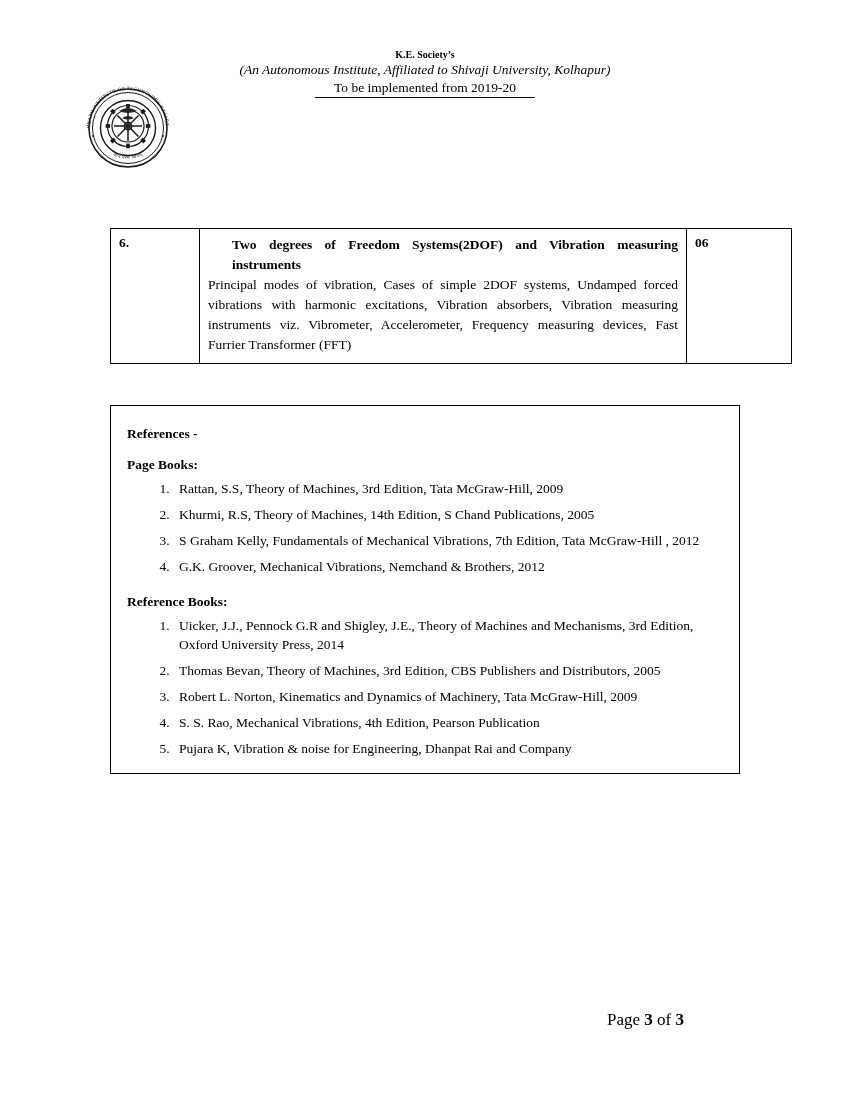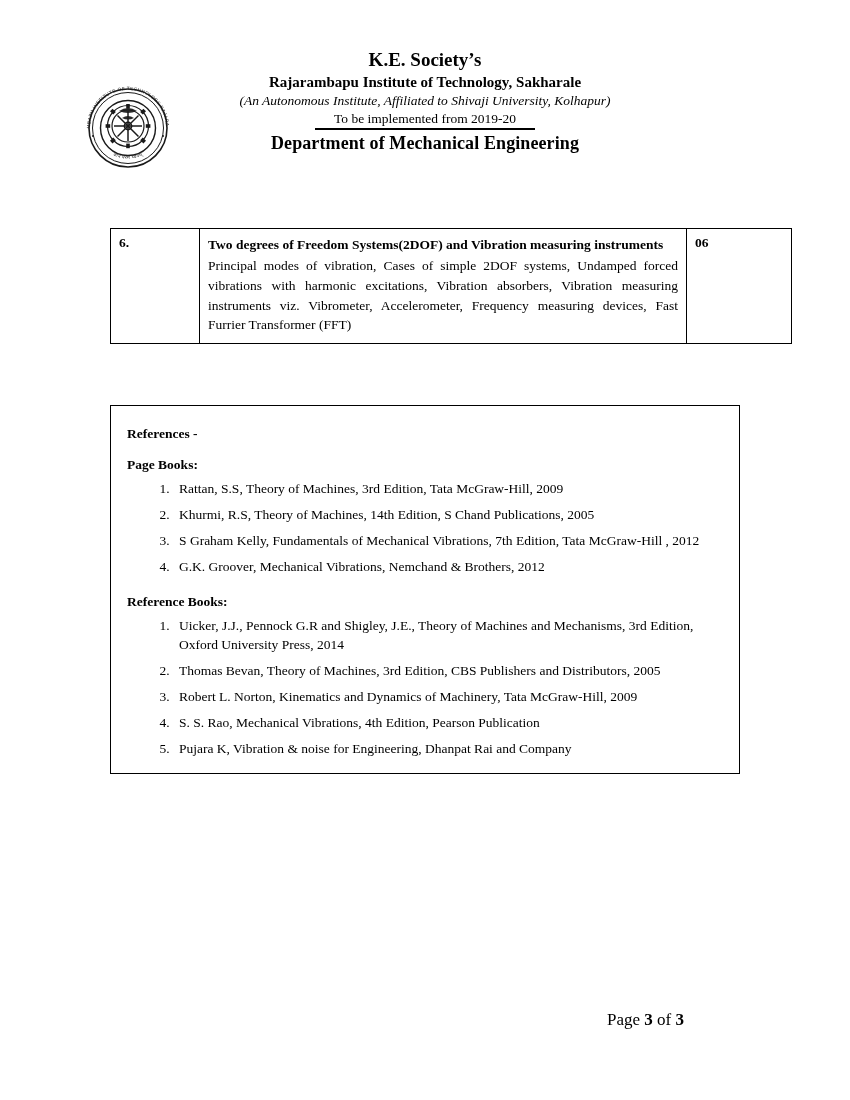--- a/index.html
+++ b/index.html
@@ -20,21 +20,21 @@
   .page-header {
     position: absolute;
     left: 0;
     top: 48px;
     width: 850px;
   }
   .header-center {
     text-align: center;
     line-height: 1.30;
   }
-  .hdr-society { font-size: 19px; font-weight: bold; }
+  .hdr-society { font-size: 10px; font-weight: bold; }
   .hdr-institute { font-size: 15px; font-weight: bold; }
   .hdr-autonomous {
     font-size: 13.5px;
     font-weight: normal;
     font-style: italic;
   }
   .hdr-syllabus { font-size: 13.5px; font-weight: bold; }
   .hdr-implemented {
     font-size: 13.5px;
     font-weight: normal;
@@ -88,20 +88,21 @@
     font-size: 13.5px;
     font-weight: bold;
   }
   .topic-title {
     font-size: 13.5px;
     font-weight: bold;
     line-height: 1.45;
     text-align: justify;
     hyphens: auto;
     margin-bottom: 1px;
+    margin-left: 24px;
   }
   .topic-body {
     font-size: 13.5px;
     line-height: 1.48;
     text-align: justify;
     hyphens: auto;
   }
 
   
   .references-box {
@@ -205,25 +206,23 @@
     <g fill="#1a1a1a" opacity="0.92">
       <path d="M41 33 q9 -6 18 0 q-9 4 -18 0 Z"></path>
       <path d="M44 40 q6 -4 12 0 q-6 3 -12 0 Z"></path>
     </g>
   </svg>
 </div>
 
 <div class="page-header">
   <div class="header-center">
     <div class="hdr-society">K.E. Society’s</div>
-    <div class="hdr-institute">Rajarambapu Institute of Technology, Sakharale</div>
     <div class="hdr-autonomous">(An Autonomous Institute, Affiliated to Shivaji University, Kolhapur)</div>
     <div class="hdr-implemented"><span>To be implemented from </span><b>2019-20</b></div>
     <div class="hdr-rule"></div>
-    <div class="hdr-department">Department of Mechanical Engineering</div>
   </div>
 </div>
 
 <table class="syllabus-table">
   <tbody>
     <tr>
       <td class="col-no">
         <div class="cell-no">6.</div>
       </td>
       <td class="col-topic">

